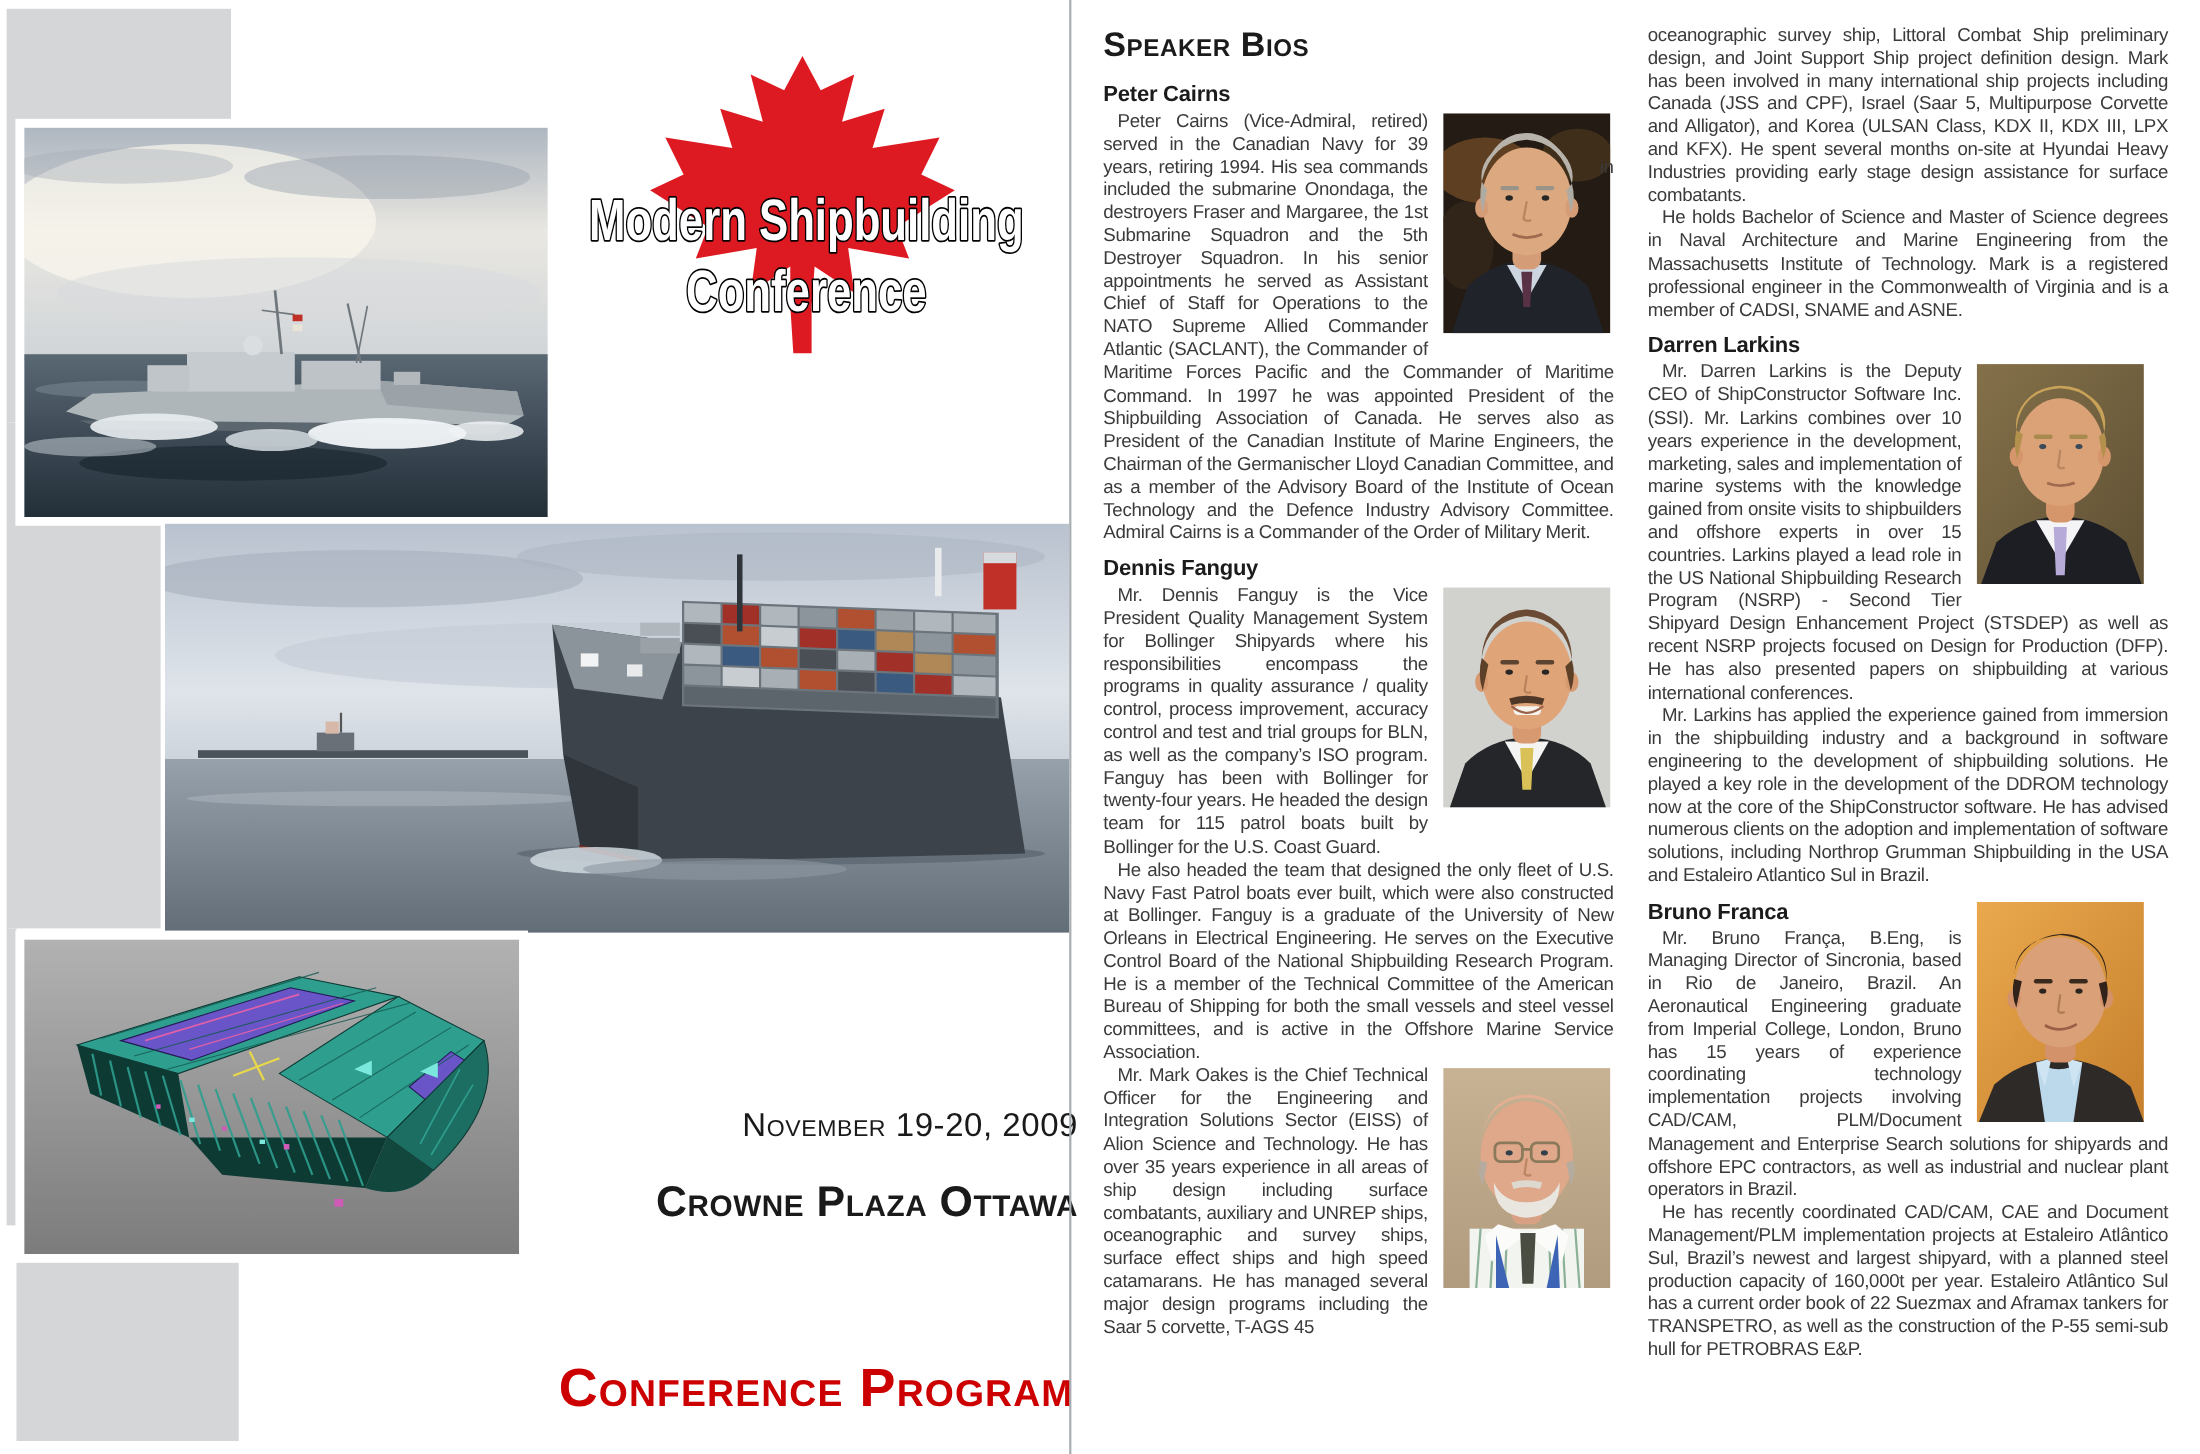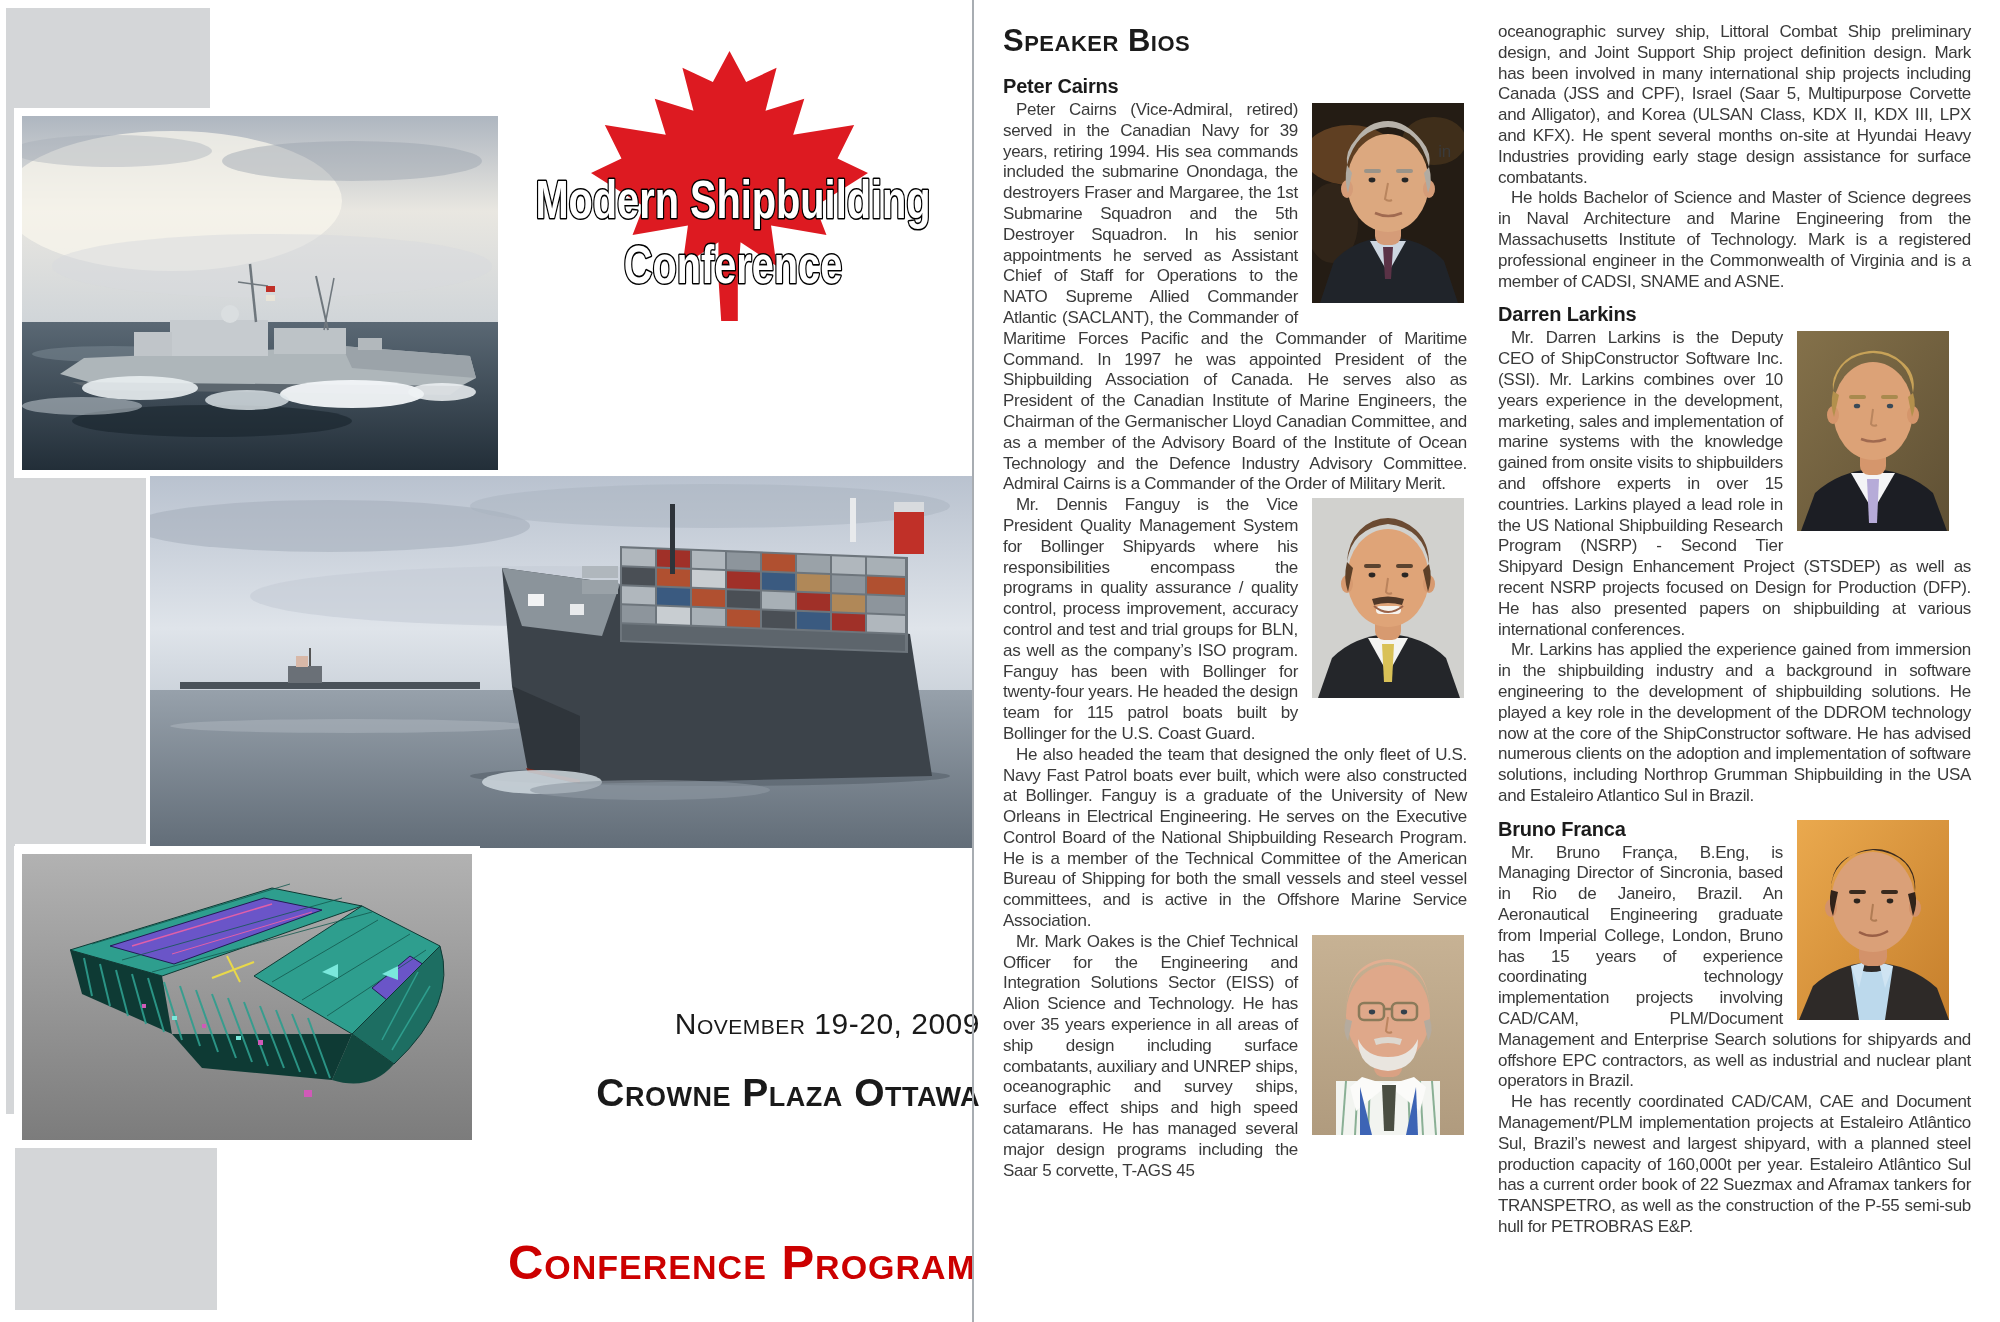--- a/index.html
+++ b/index.html
@@ -33,21 +33,21 @@
     color:#1b1b1b;margin:0 0 14px 0;letter-spacing:.5px;}
   .bio{position:relative;}
   .bio h3{font-size:20px;line-height:24px;font-weight:bold;color:#1b1b1b;margin:10px 0 2px 0;letter-spacing:-.2px;}
   .bio:first-of-type h3{margin-top:0;}
   .bio p{margin:0;font-size:17px;line-height:20.8px;letter-spacing:-.3px;
     text-align:justify;text-indent:13px;}
   .bio p + p{margin-top:0;}
   .hs{float:right;width:152px;height:200px;margin:3px 3px 6px 14px;}
   .hs svg{width:100%;height:100%;display:block;}
   .hs.inset{margin-right:22px;}
-  .orphan{position:absolute;right:16px;top:68px;font-size:17px;letter-spacing:-.3px;}
+  .orphan{position:absolute;right:0;top:68px;font-size:17px;letter-spacing:-.3px;}
 </style>
 </head>
 <body>
 
 <div class="abs gray" style="left:6px;top:8px;width:204px;height:376px;"></div>
 <div class="abs gray" style="left:6px;top:384px;width:140px;height:460px;"></div>
 <div class="abs gray" style="left:6px;top:844px;width:9px;height:270px;"></div>
 <div class="abs gray" style="left:15px;top:1147px;width:202px;height:163px;"></div>
 
 <div class="abs frame" style="left:14px;top:108px;width:492px;height:370px;">
@@ -305,20 +305,21 @@
           <path d="M63,110 Q76,116 90,110" stroke="#a06a50" stroke-width="2.5" fill="none"></path>
         </svg>
       </span>
       <span>Peter Cairns (Vice-Admiral, retired) served in the Canadian Navy for 39 years, retiring</span>
       <span class="orphan">in</span>
       <span>1994. His sea commands included the submarine Onondaga, the destroyers Fraser and Margaree, the 1st Submarine Squadron and the 5th Destroyer Squadron. In his senior appointments he served as Assistant Chief of Staff for Operations to the NATO Supreme Allied Commander Atlantic (SACLANT), the Commander of Maritime Forces Pacific and the Commander of Maritime Command. In 1997 he was appointed President of the Shipbuilding Association of Canada. He serves also as President of the Canadian Institute of Marine Engineers, the Chairman of the Germanischer Lloyd Canadian Committee, and as a member of the Advisory Board of the Institute of Ocean Technology and the Defence Industry Advisory Committee. Admiral Cairns is a Commander of the Order of Military Merit.</span>
     </p>
   </section>
 
   <section class="bio">
+    <h3>Dennis Fanguy</h3>
     <p>
       <span class="hs">
         <svg viewBox="0 0 152 200">
           <rect width="152" height="200" fill="#d8d8d6"></rect>
           <rect width="152" height="200" fill="#c9c9c6" opacity=".5"></rect>
           <path d="M6,200 L20,160 Q42,138 76,136 Q112,138 134,160 L148,200 Z" fill="#24262a"></path>
           <polygon points="56,140 96,140 76,176" fill="#f4f4f2"></polygon>
           <polygon points="70,146 82,146 80,184 72,184" fill="#d9c157"></polygon>
           <rect x="63" y="114" width="26" height="28" rx="9" fill="#d79a70"></rect>
           <ellipse cx="76" cy="80" rx="41" ry="49" fill="#dfa478"></ellipse>

